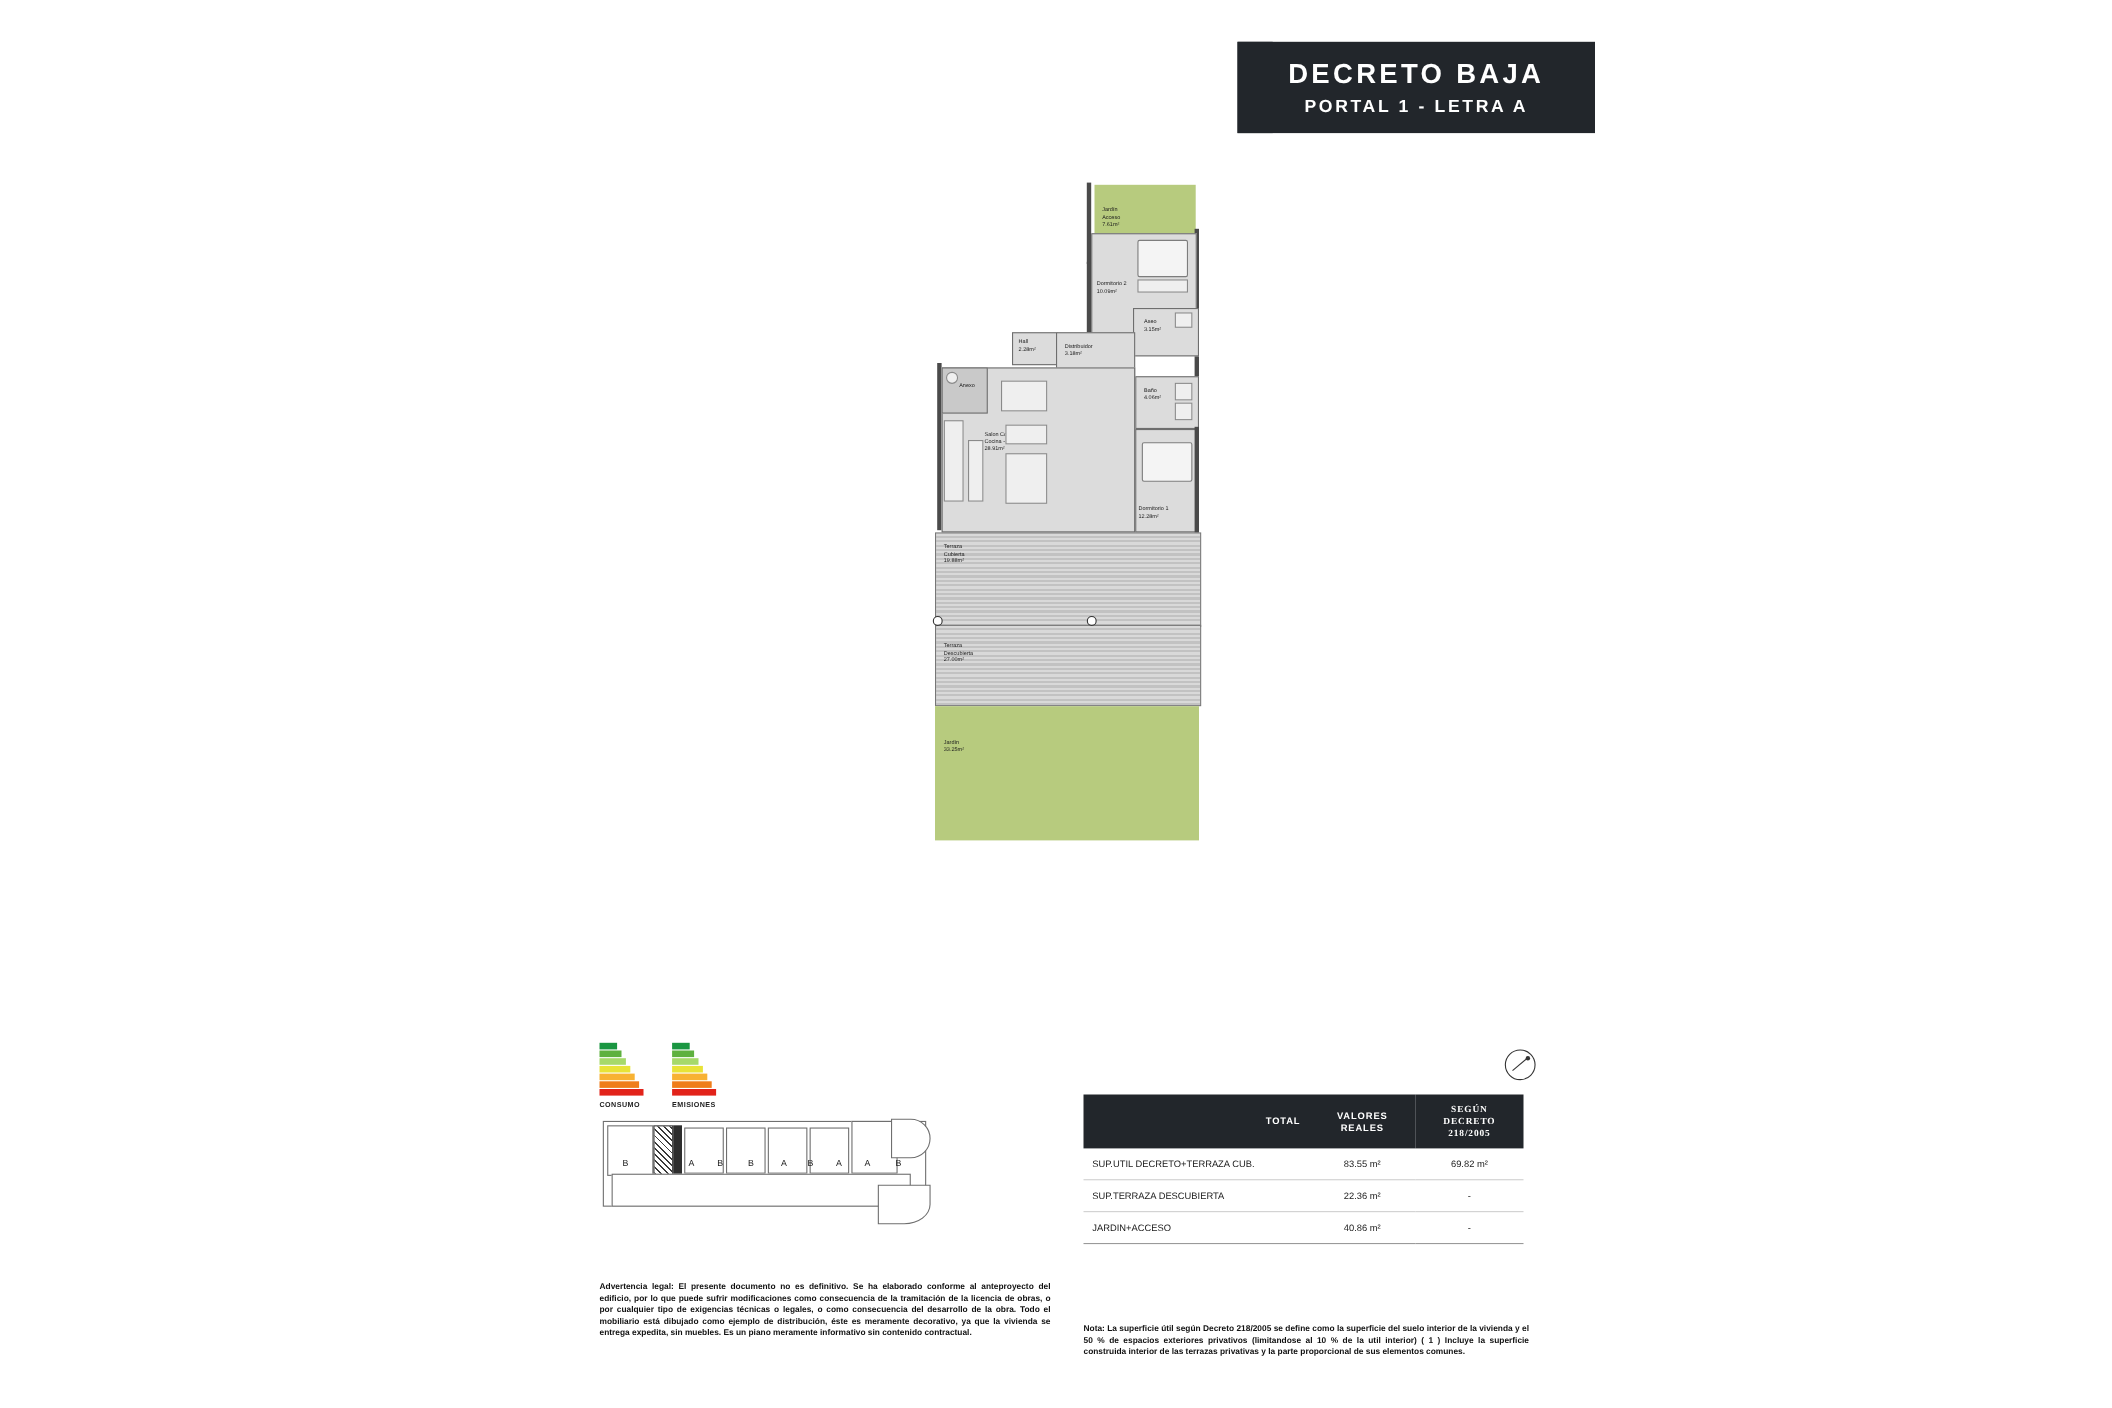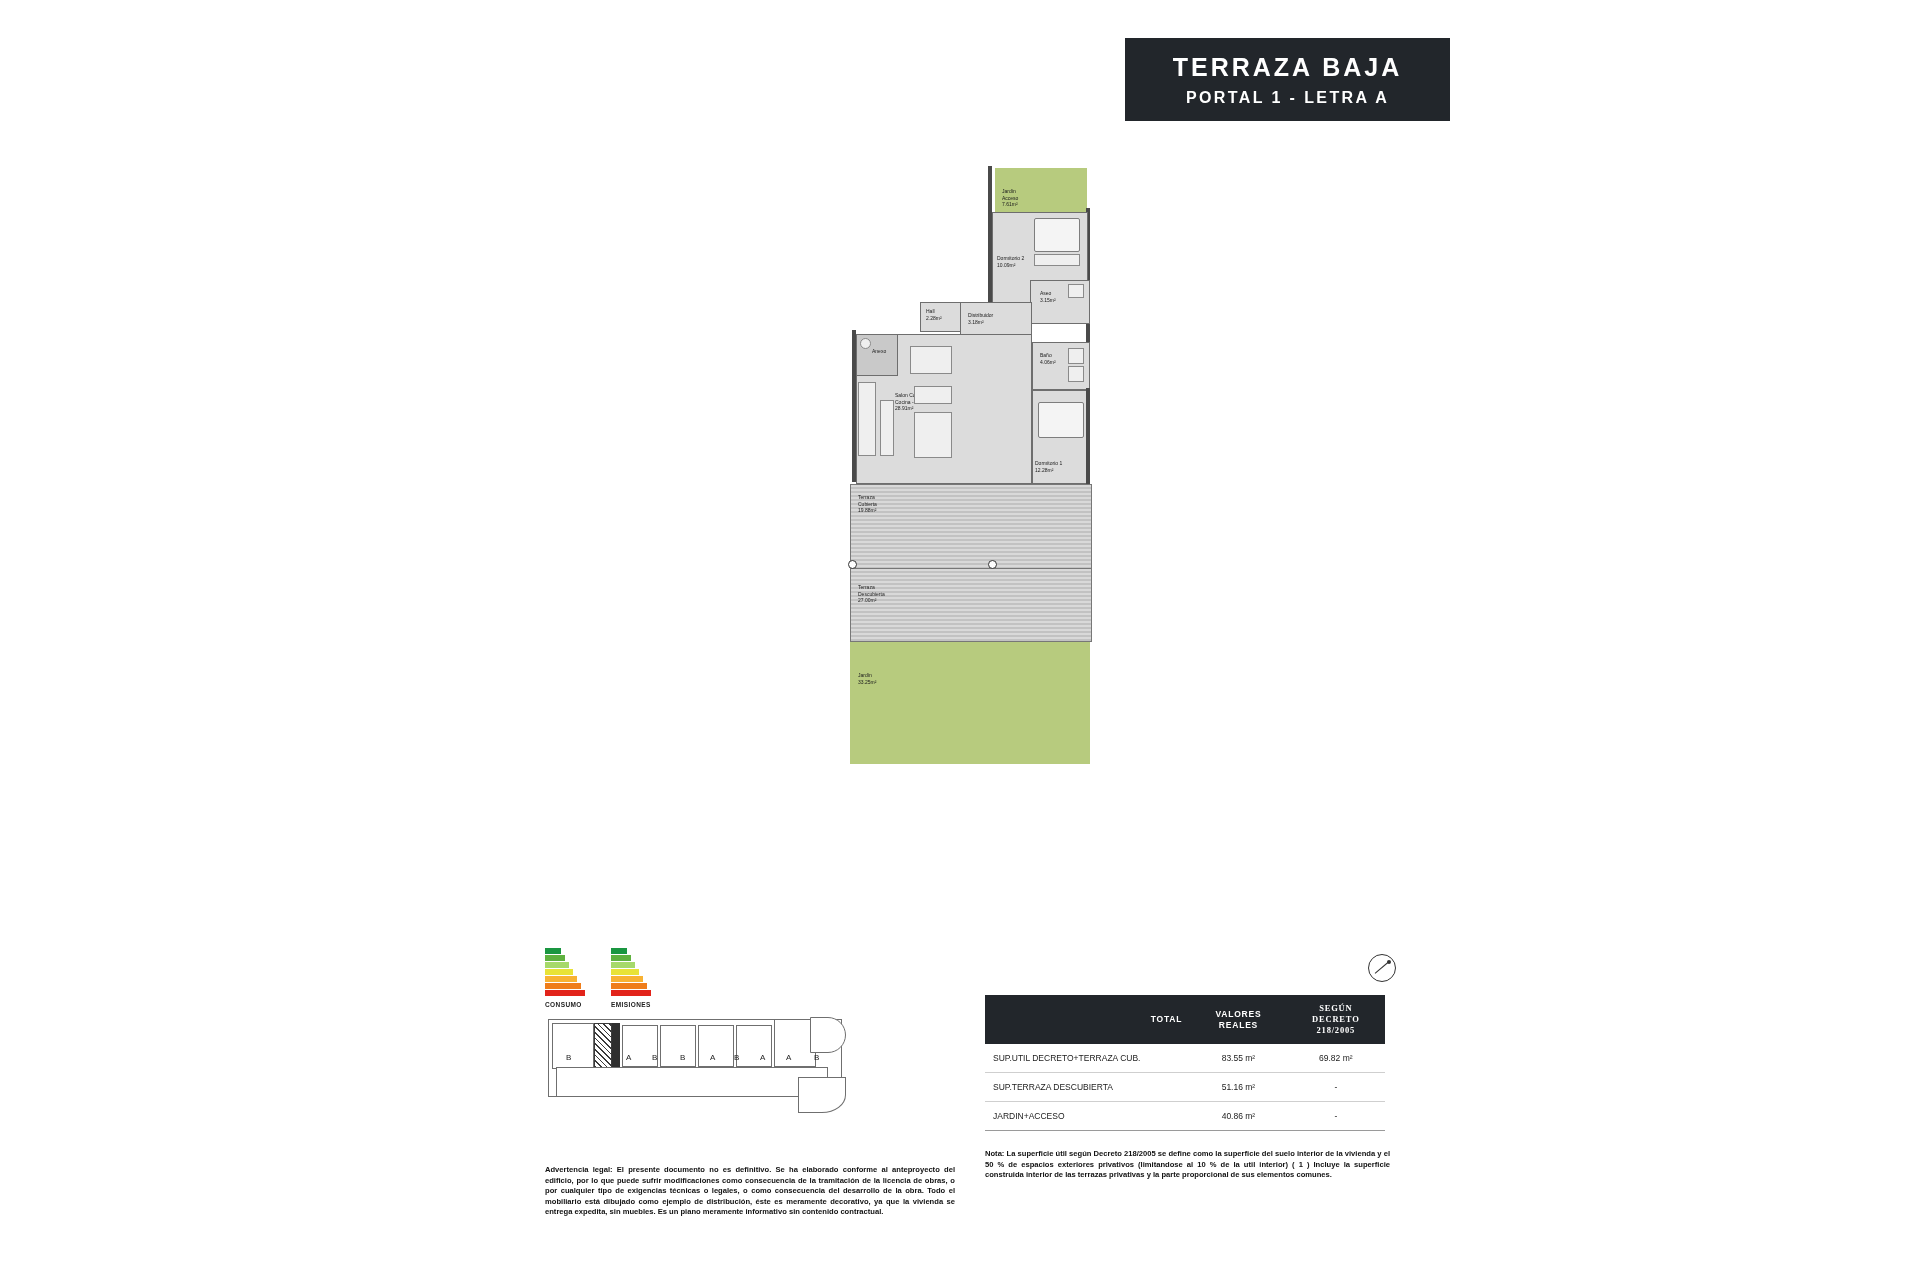--- a/index.html
+++ b/index.html
@@ -57,29 +57,29 @@
   .tbl th{background:#22262b;color:#fff;font-size:8.5px;font-weight:bold;letter-spacing:.8px;
       padding:8px 8px;text-align:right;vertical-align:middle;line-height:11px;}
   .tbl th.c{text-align:center;}
   .tbl td{font-size:8.5px;padding:9px 8px;border-bottom:1px solid #cfcfcf;color:#1b1b1b;}
   .tbl td.c{text-align:center;}
   .tbl tr:last-child td{border-bottom:1px solid #9a9a9a;}
 
   
   .note-left{position:absolute;left:545px;top:1165px;width:410px;font-size:7.6px;
       line-height:10.6px;text-align:justify;font-weight:bold;color:#111;}
-  .note-right{position:absolute;left:985px;top:1149px;width:405px;font-size:7.6px;
+  .note-right{position:absolute;left:985px;top:1203px;width:405px;font-size:7.6px;
       line-height:10.6px;text-align:justify;font-weight:bold;color:#111;}
 </style>
 </head>
 <body>
 
 <div class="title-tab"></div>
 <div class="title-block">
-  <div class="t1">TERRAZA BAJA</div>
+  <div class="t1">DECRETO BAJA</div>
   <div class="t2">PORTAL 1 - LETRA A</div>
 </div>
 
 <div class="plan">
 
   <div class="green" style="left:185px;top:8px;width:92px;height:70px;"></div>
   <div class="lbl" style="left:192px;top:28px;">Jardín
 Acceso
 7.61m²</div>
 
@@ -243,21 +243,21 @@
     </tr>
   </thead>
   <tbody>
     <tr>
       <td>SUP.UTIL DECRETO+TERRAZA CUB.</td>
       <td class="c">83.55 m²</td>
       <td class="c">69.82 m²</td>
     </tr>
     <tr>
       <td>SUP.TERRAZA DESCUBIERTA</td>
-      <td class="c">51.16 m²</td>
+      <td class="c">22.36 m²</td>
       <td class="c">-</td>
     </tr>
     <tr>
       <td>JARDIN+ACCESO</td>
       <td class="c">40.86 m²</td>
       <td class="c">-</td>
     </tr>
   </tbody>
 </table>
 

